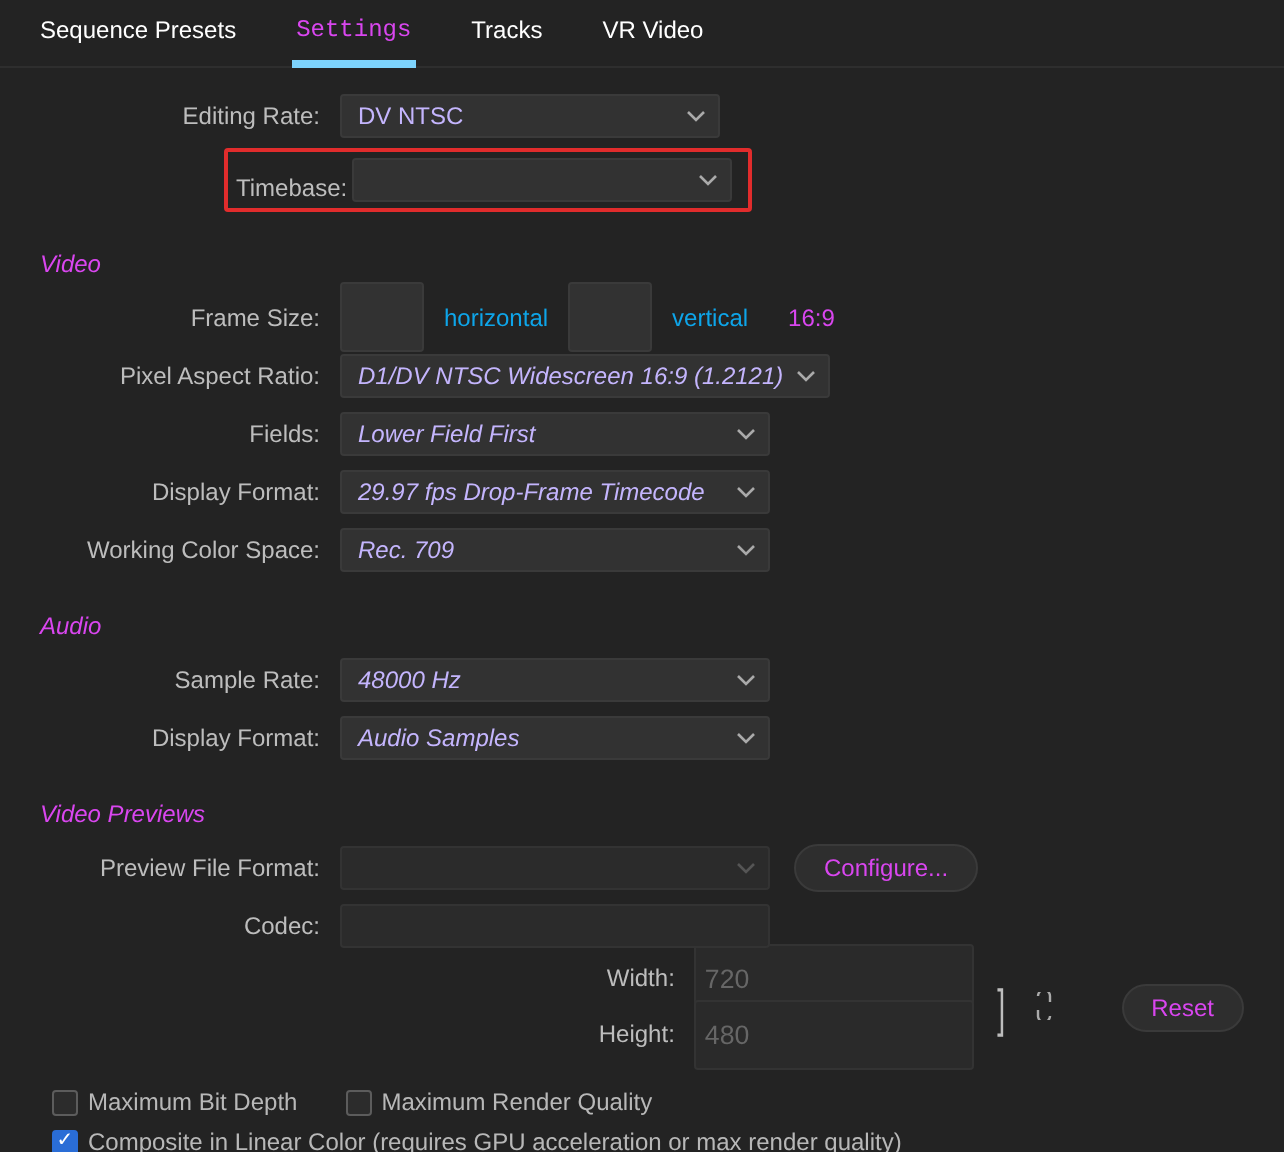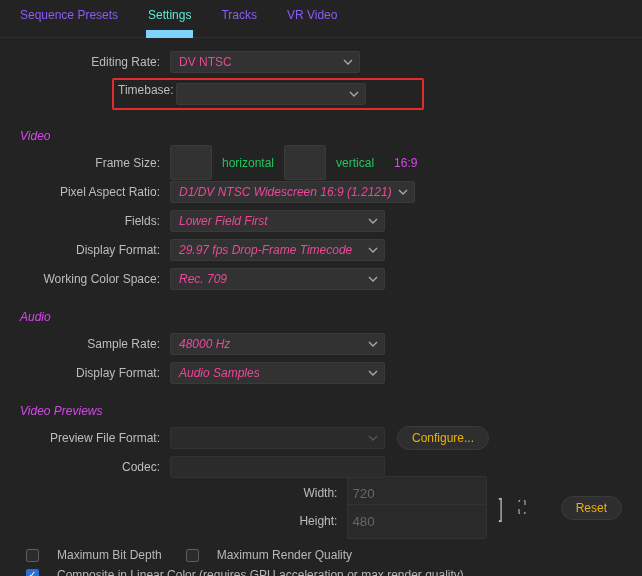--- a/index.html
+++ b/index.html
@@ -13,28 +13,29 @@
     overflow: hidden;
   }
   .tabs {
     display: flex;
     gap: 26px;
     padding: 8px 18px 0 18px;
     border-bottom: 1px solid #2e2e2e;
   }
   .tab {
     padding: 0 2px 8px 2px;
-    color: #8b5cf6;
+    color: #ffffff;
     cursor: pointer;
     font-size: 12px;
   }
   .tab.active {
-    color: #5eead4;
-    border-bottom: 8px solid #7dd3fc;
+    color: #d946ef;
+    border-bottom: 4px solid #7dd3fc;
     margin-bottom: -1px;
+    font-family: Liberation Mono, monospace;
   }
   .panel { padding: 10px 20px 6px 20px; }
   .row {
     display: flex;
     align-items: center;
     height: 27px;
     margin-bottom: 2px;
   }
   .label {
     width: 150px;
@@ -44,64 +45,64 @@
     font-size: 12px;
   }
   .dropdown {
     position: relative;
     display: flex;
     align-items: center;
     background: #323232;
     border: 1px solid #3a3a3a;
     border-radius: 2px;
     padding: 3px 22px 3px 8px;
-    color: #ec4899;
+    color: #c4b5fd;
     font-size: 12px;
     min-width: 190px;
     height: 22px;
   }
   .dropdown.wide { min-width: 215px; font-style: italic; }
   .dropdown.disabled { background: #2b2b2b; color: #555; border-color: #333; }
   .chevron {
     position: absolute;
     right: 6px;
     top: 50%;
     transform: translateY(-50%);
     pointer-events: none;
   }
   .chevron svg { display:block; }
   .highlight {
     border: 2px solid #e12c2c;
     border-radius: 2px;
     padding: 3px 4px 3px 4px;
     display: flex;
-    align-items: flex-start;
+    align-items: flex-end;
     margin-left: 92px;
-    width: 312px;
+    width: 264px;
   }
   .highlight .label { width: 58px; }
   .section-title {
     color: #d946ef;
     font-size: 12px;
     padding: 16px 0 6px 0;
     font-style: italic;
   }
   .numinput {
     background: #323232;
     border: 1px solid #3a3a3a;
     border-radius: 2px;
     width: 42px;
     height: 35px;
     color: #d0d0d0;
     padding: 12px 4px;
   }
   .numinput.disabled { background: #2a2a2a; color:#666; border-color:#333; }
-  .inline-label { color:#22c55e; padding: 0 10px; }
+  .inline-label { color:#0ea5e9; padding: 0 10px; }
   .aspect { color:#d946ef; padding-left: 10px; }
-  .checkbox-row { display:flex; align-items:center; gap:18px; padding: 4px 0 2px 6px; }
+  .checkbox-row { display:flex; align-items:center; gap:5px; padding: 4px 0 2px 6px; }
   .cb {
     width: 13px; height: 13px;
     border: 1px solid #5c5c5c;
     border-radius: 2px;
     background: #2c2c2c;
     display:flex; align-items:center; justify-content:center;
     cursor:pointer;
   }
   .cb.checked { background:#2a6dd6; border-color:#2a6dd6; }
   .cb.checked .tick { display:block; }
@@ -117,21 +118,21 @@
   .link-icon { color:#bdbdbd; font-size:12px; }
   .btn {
     background:#3a3a3a;
     border:1px solid #4a4a4a;
     border-radius:12px;
     color:#d0d0d0;
     padding: 4px 14px;
     font-size:12px;
     cursor:pointer;
   }
-  .btn.disabled { color:#eab308; border-color:#3a3a3a; background:#2e2e2e; cursor:default;}
+  .btn.disabled { color:#d946ef; border-color:#3a3a3a; background:#2e2e2e; cursor:default;}
 </style>
 </head>
 <body>
 
 <div class="tabs">
   <div class="tab">Sequence Presets</div>
   <div class="tab active">Settings</div>
   <div class="tab">Tracks</div>
   <div class="tab">VR Video</div>
 </div>

